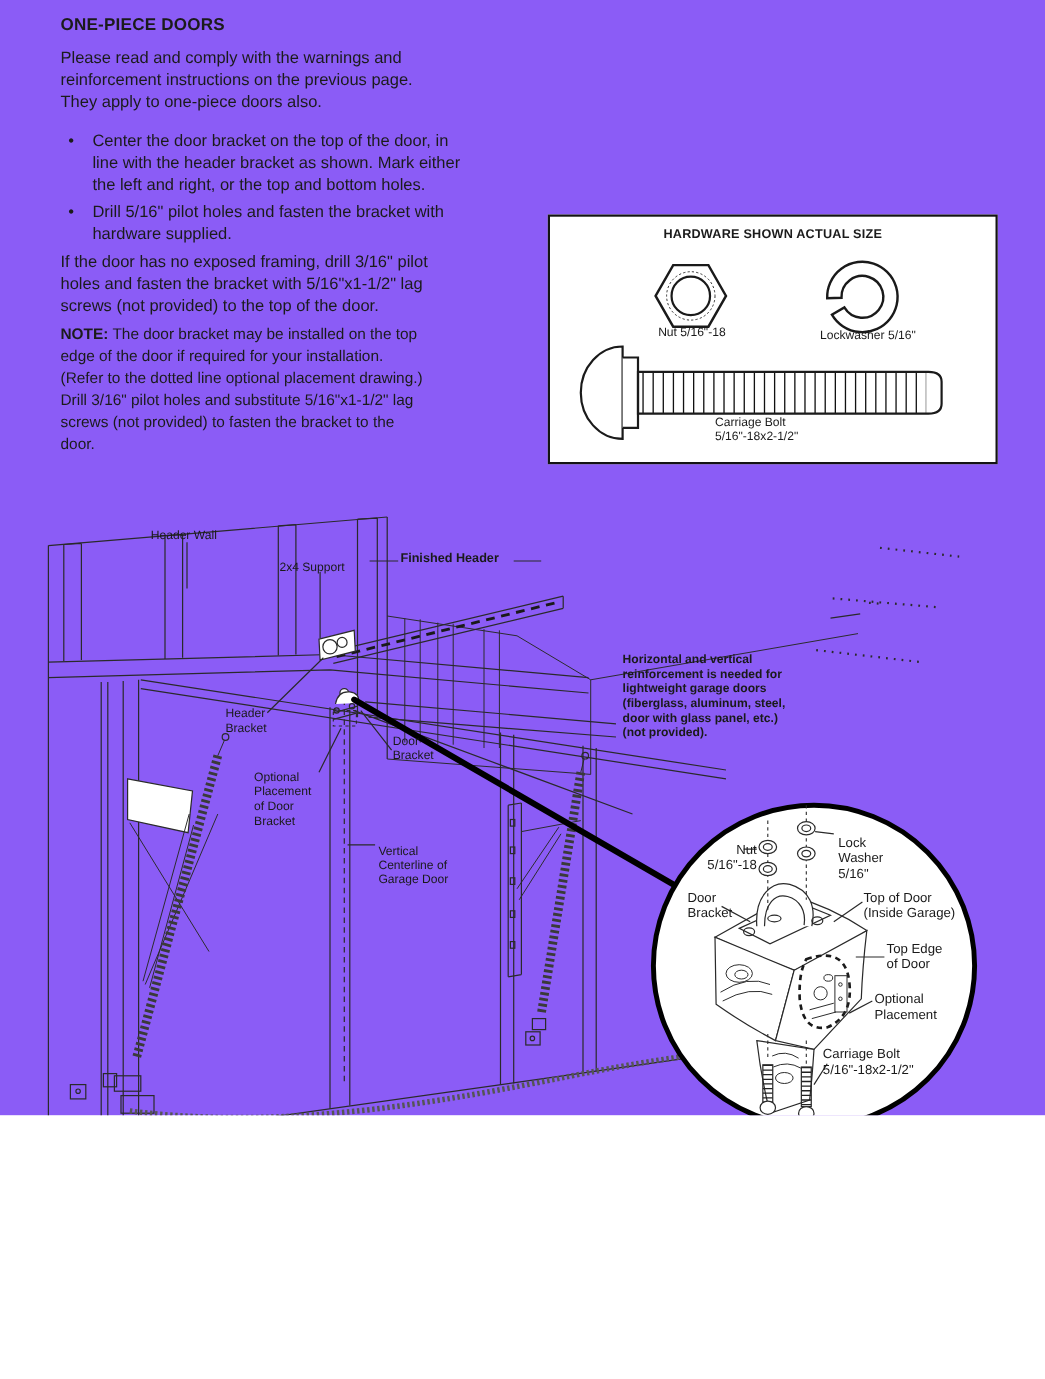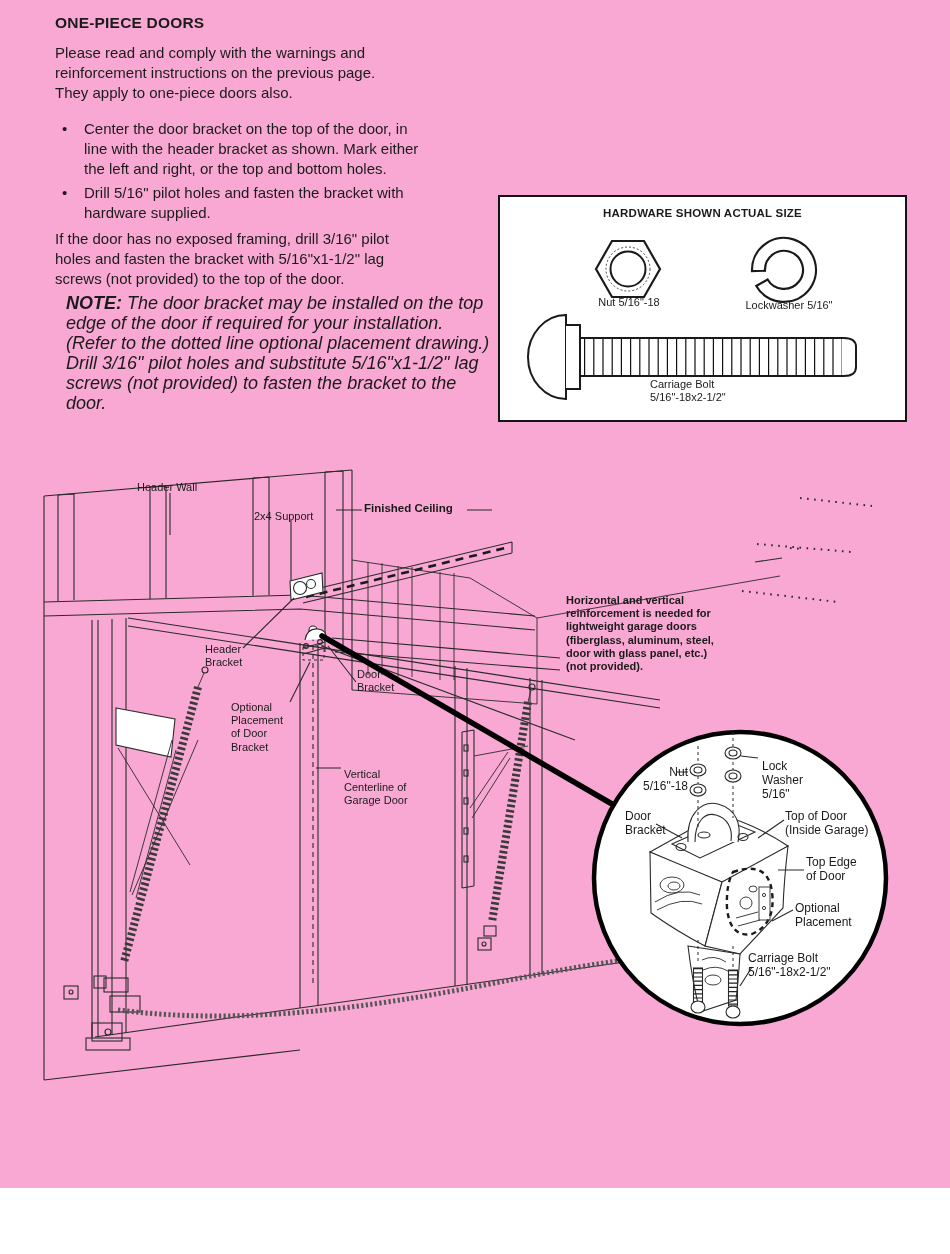--- a/index.html
+++ b/index.html
@@ -1,27 +1,27 @@
 <!DOCTYPE html>
 <html><head>
 <meta charset="utf-8">
 <style>
   html,body{margin:0;padding:0;background:#fff;}
-  .page{position:relative;width:950px;height:1188px;background:#f9a8d4;
+  .page{position:relative;width:950px;height:1014px;background:#8b5cf6;
         font-family:"Liberation Sans",sans-serif;color:#1b1b1b;overflow:hidden;}
   
   .intro{position:absolute;left:55px;top:14px;width:460px;}
   .intro h1{font-size:15.5px;margin:0 0 11px 0;letter-spacing:.2px;}
   .para{font-size:15px;line-height:20px;margin:0;white-space:pre-line;}
   .p1{margin-bottom:16px;}
   .bullet{display:flex;font-size:15px;line-height:20px;margin:0 0 4px 0;}
   .bullet .dot{width:22px;padding-left:7px;flex:none;}
   .bullet .btxt{white-space:pre-line;}
   .p2{margin-top:6px;}
-  .note{font-size:18px;line-height:20px;margin:4px 0 0 11px;font-style:italic;}
+  .note{font-size:14px;line-height:20px;margin:4px 0 0 0;}
   .note .nlab{font-weight:bold;}
   .note .ntxt{white-space:pre-line;}
   
   .hwbox{position:absolute;left:498px;top:195px;width:405px;height:223px;
          border:2px solid #141414;background:#fff;}
   .hwtitle{position:absolute;top:10px;left:0;right:0;text-align:center;
            font-weight:bold;font-size:11.5px;letter-spacing:.2px;}
   .hwlabel{position:absolute;font-size:11px;line-height:1.2;white-space:pre-line;}
   .hw-nut-label{left:64px;top:99px;width:130px;text-align:center;}
   .hw-washer-label{left:214px;top:102px;width:150px;text-align:center;}
@@ -254,21 +254,21 @@
 
       <g class="thin">
         <path d="M676,332 L688,332 M741,316 L758,318 M656,384 L682,398 M784,380 L758,398
                  M778,430 L804,430 M793,470 L772,481 M752,527 L740,546"></path>
       </g>
     </g>
   </svg>
 
   <div class="lbl" style="left:137px;top:481px;">Header Wall</div>
   <div class="lbl" style="left:254px;top:510px;">2x4 Support</div>
-  <div class="lbl bold" style="left:364px;top:502px;">Finished Ceiling</div>
+  <div class="lbl bold" style="left:364px;top:502px;">Finished Header</div>
   <div class="lbl" style="left:205px;top:643px;">Header
 Bracket</div>
   <div class="lbl" style="left:357px;top:668px;">Door
 Bracket</div>
   <div class="lbl" style="left:231px;top:701px;">Optional
 Placement
 of Door
 Bracket</div>
   <div class="lbl" style="left:344px;top:768px;">Vertical
 Centerline of

